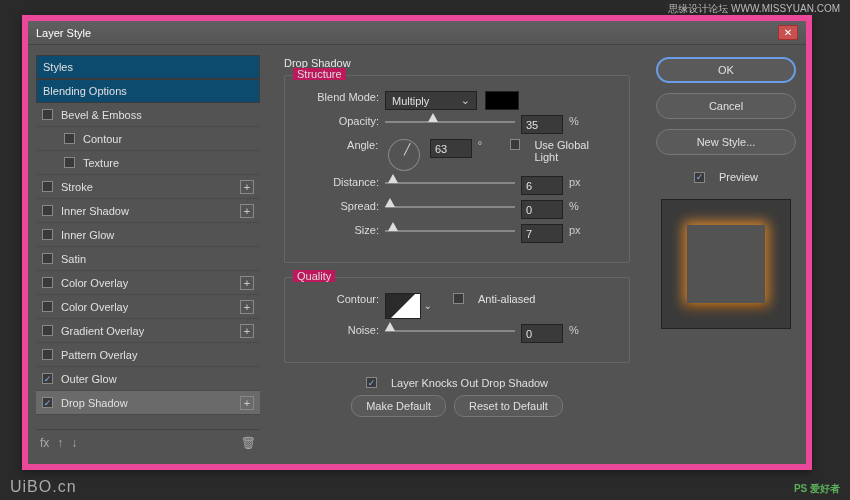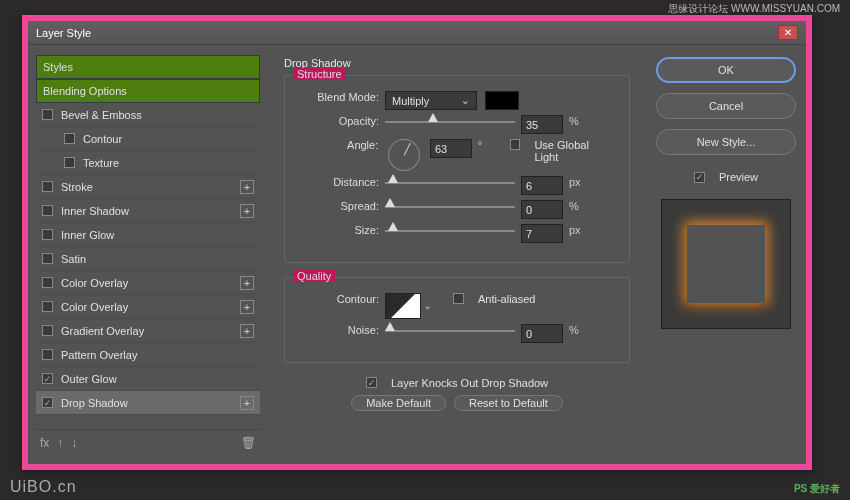--- a/index.html
+++ b/index.html
@@ -7,21 +7,21 @@
 .watermark-top{position:absolute;top:2px;right:10px;color:#bbb;font-size:10px;z-index:1}
 .watermark-bottom{position:absolute;bottom:4px;right:10px;color:#5ab05a;font-size:10px;font-weight:bold;z-index:1}
 .watermark-bottom-left{position:absolute;bottom:4px;left:10px;color:#aaa;font-size:16px;font-weight:normal;z-index:1;letter-spacing:1px}
 .window{position:absolute;top:15px;left:22px;width:790px;height:455px;background:#535353;border:6px solid #ec4899;box-shadow:0 2px 8px rgba(0,0,0,.4)}
 .titlebar{height:24px;background:linear-gradient(#606060,#555);display:flex;align-items:center;padding:0 8px;border-bottom:1px solid #444}
 .titlebar .title{flex:1;color:#fff}
 .close-btn{width:20px;height:15px;background:#c75050;border:1px solid #a03030;display:flex;align-items:center;justify-content:center;color:#fff;font-size:10px;cursor:pointer}
 .content{display:flex;padding:0;height:calc(100% - 24px)}
 .sidebar{width:240px;padding:10px 8px 8px 8px;display:flex;flex-direction:column}
 .style-item{height:24px;display:flex;align-items:center;padding:0 6px;border-bottom:1px solid #4a4a4a;cursor:pointer;position:relative}
-.style-item.header{background:#4d7c0f;border:1px solid #3a3a3a}
+.style-item.header{background:#0c4a6e;border:1px solid #3a3a3a}
 .style-item.sub{padding-left:28px}
 .style-item.selected{background:#6a6a6a}
 .cb{width:11px;height:11px;border:1px solid #888;background:#3a3a3a;margin-right:8px;display:flex;align-items:center;justify-content:center;font-size:9px}
 .cb.checked::after{content:"✓";color:#8ab4f8}
 .plus-box{position:absolute;right:6px;width:14px;height:14px;border:1px solid #888;display:flex;align-items:center;justify-content:center;font-size:11px;color:#ccc}
 .sidebar-footer{margin-top:auto;display:flex;align-items:center;gap:8px;padding:6px 4px;border-top:1px solid #444}
 .sidebar-footer .icon{color:#aaa;font-size:12px;cursor:pointer}
 .sidebar-footer .spacer{flex:1}
 .main{flex:1;padding:12px 16px}
 .group-title{color:#e8e8e8;margin-bottom:4px}
@@ -35,21 +35,21 @@
 .slider{width:130px;height:13px;position:relative;display:flex;align-items:center}
 .slider .track{height:2px;background:#888;width:100%}
 .slider .thumb{position:absolute;width:0;height:0;border-left:5px solid transparent;border-right:5px solid transparent;border-bottom:9px solid #ddd;top:-2px}
 .num{width:42px;height:19px;background:#3a3a3a;border:1px solid #222;display:flex;align-items:center;padding:0 4px}
 .unit{width:18px;color:#ccc}
 .angle-dial{width:32px;height:32px;border:1px solid #888;border-radius:50%;position:relative;background:#535353;margin:0 4px}
 .angle-dial::after{content:"";position:absolute;width:14px;height:1px;background:#ccc;top:50%;left:50%;transform:rotate(-63deg);transform-origin:left center}
 .contour-swatch{width:36px;height:26px;border:1px solid #222;background:linear-gradient(135deg,#2a2a2a 0%,#2a2a2a 49%,#fff 51%,#fff 100%);margin-right:4px;position:relative}
 .contour-swatch::after{content:"⌄";position:absolute;right:-12px;top:6px;color:#ccc;font-size:10px}
 .btn-row{display:flex;gap:8px;justify-content:center;margin-top:6px}
-.btn{height:16px;padding:0 14px;background:#5a5a5a;border:1px solid #777;border-radius:10px;display:flex;align-items:center;cursor:pointer}
+.btn{height:22px;padding:0 14px;background:#5a5a5a;border:1px solid #777;border-radius:10px;display:flex;align-items:center;cursor:pointer}
 .rightcol{width:160px;padding:12px 10px;display:flex;flex-direction:column;gap:10px;align-items:center}
 .rbtn{width:140px;height:26px;border:1px solid #777;border-radius:13px;display:flex;align-items:center;justify-content:center;cursor:pointer;background:#5a5a5a}
 .rbtn.primary{border:2px solid #6a9de8}
 .preview-cb{display:flex;align-items:center;gap:6px;margin-top:6px}
 .preview-box{width:130px;height:130px;background:#3a3a3a;border:1px solid #222;margin-top:6px;display:flex;align-items:center;justify-content:center}
 .preview-inner{width:78px;height:78px;background:#535353;box-shadow:0 0 12px 3px rgba(255,150,40,.85),0 6px 7px rgba(0,0,0,.45)}
 </style>
 </head>
 <body>
 

